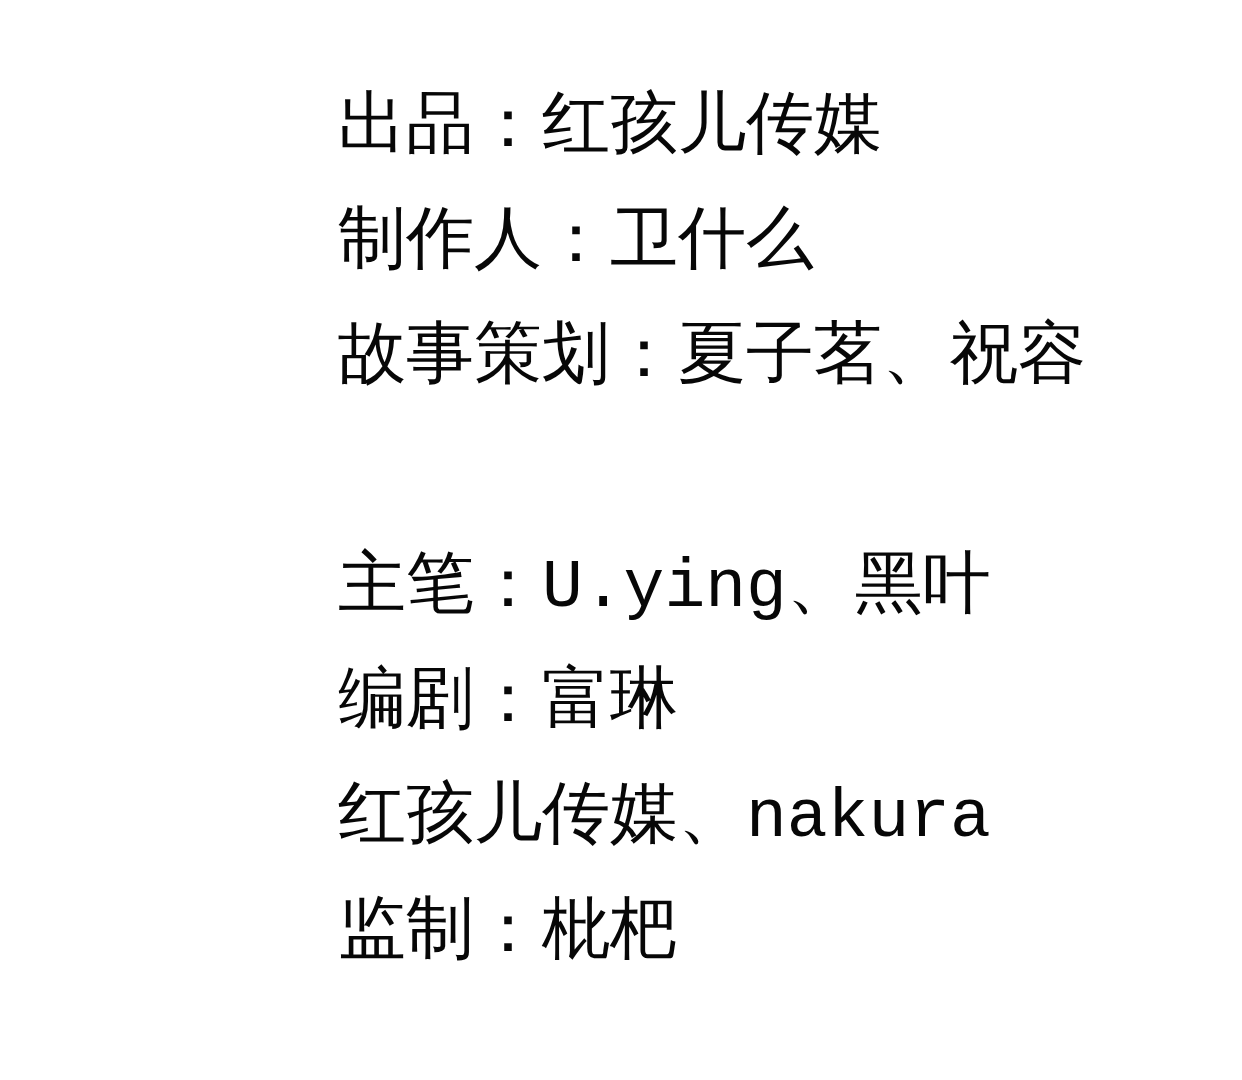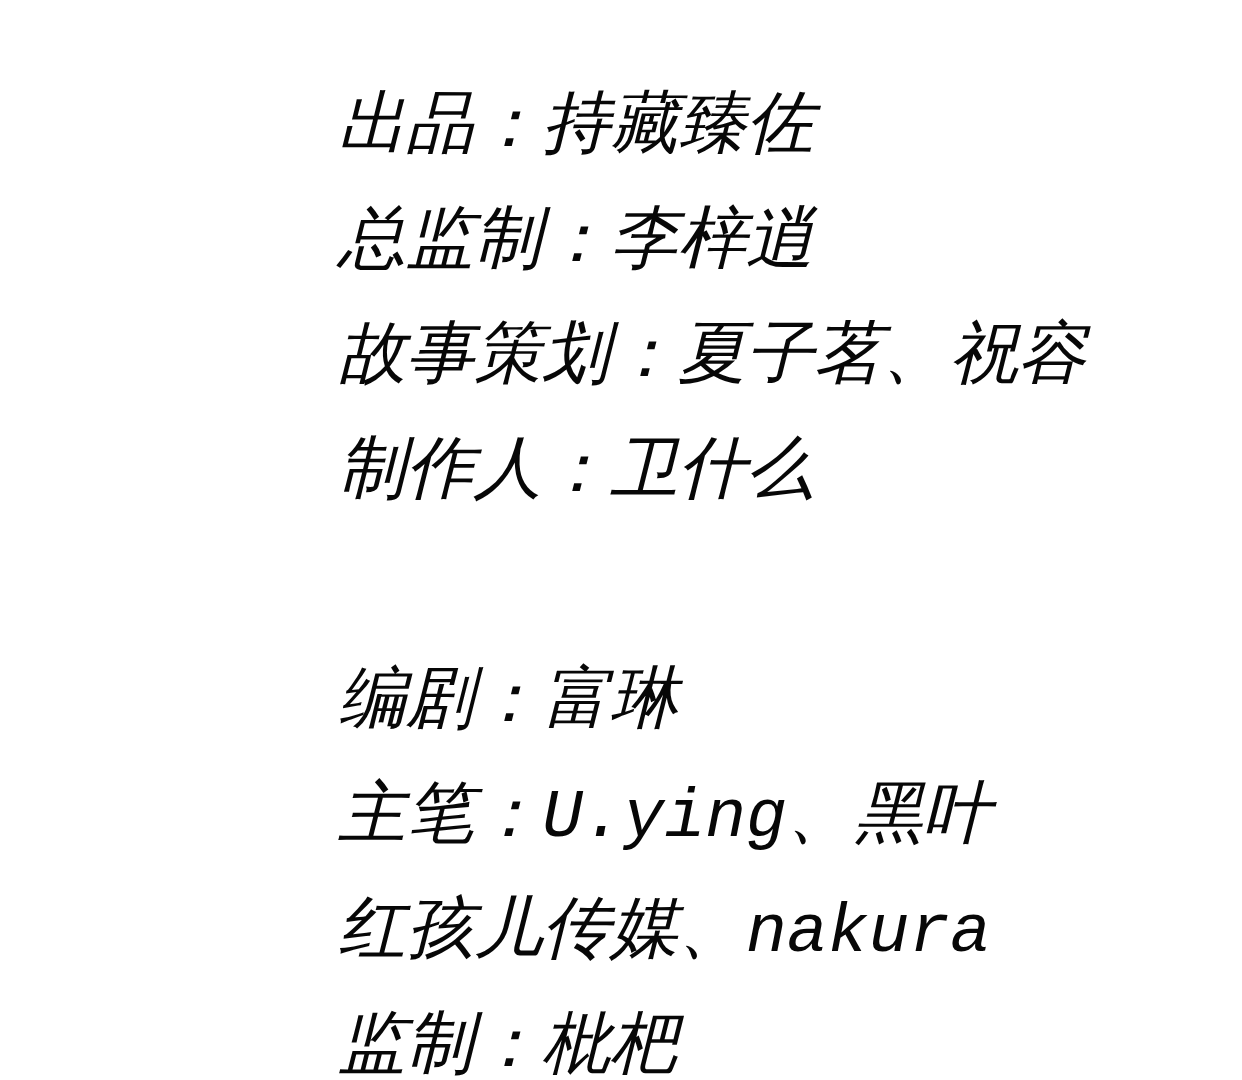--- a/index.html
+++ b/index.html
@@ -24,52 +24,47 @@
     align-items: center;
     white-space: nowrap;
     font-family: "Liberation Mono", "DejaVu Sans", sans-serif;
     font-size: 68px;
     font-weight: 500;
     color: #070707;
     letter-spacing: 0px;
   }
   .credit-role, .credit-value {
     display: inline-block;
-    font-style: italic;
   }
 </style>
 </head>
 <body>
 
 <div class="credits">
   <div class="credit-line">
     <span class="credit-role">出品：</span>
-      <span class="credit-value">持藏臻佐</span>
+      <span class="credit-value">红孩儿传媒</span>
   </div>
   <div class="credit-line">
-    <span class="credit-role">总监制：</span>
-      <span class="credit-value">李梓逍</span>
+    <span class="credit-role">制作人：</span>
+      <span class="credit-value">卫什么</span>
   </div>
   <div class="credit-line">
     <span class="credit-role">故事策划：</span>
       <span class="credit-value">夏子茗、祝容</span>
   </div>
   <div class="credit-line">
-    <span class="credit-role">制作人：</span>
-      <span class="credit-value">卫什么</span>
   </div>
   <div class="credit-line">
+    <span class="credit-role">主笔：</span>
+      <span class="credit-value">U.ying、黑叶</span>
   </div>
   <div class="credit-line">
     <span class="credit-role">编剧：</span>
       <span class="credit-value">富琳</span>
-  </div>
-  <div class="credit-line">
-    <span class="credit-role">主笔：</span>
-      <span class="credit-value">U.ying、黑叶</span>
   </div>
   <div class="credit-line">
       <span class="credit-value">红孩儿传媒、nakura</span>
   </div>
   <div class="credit-line">
     <span class="credit-role">监制：</span>
       <span class="credit-value">枇杷</span>
   </div>
 </div>
 

